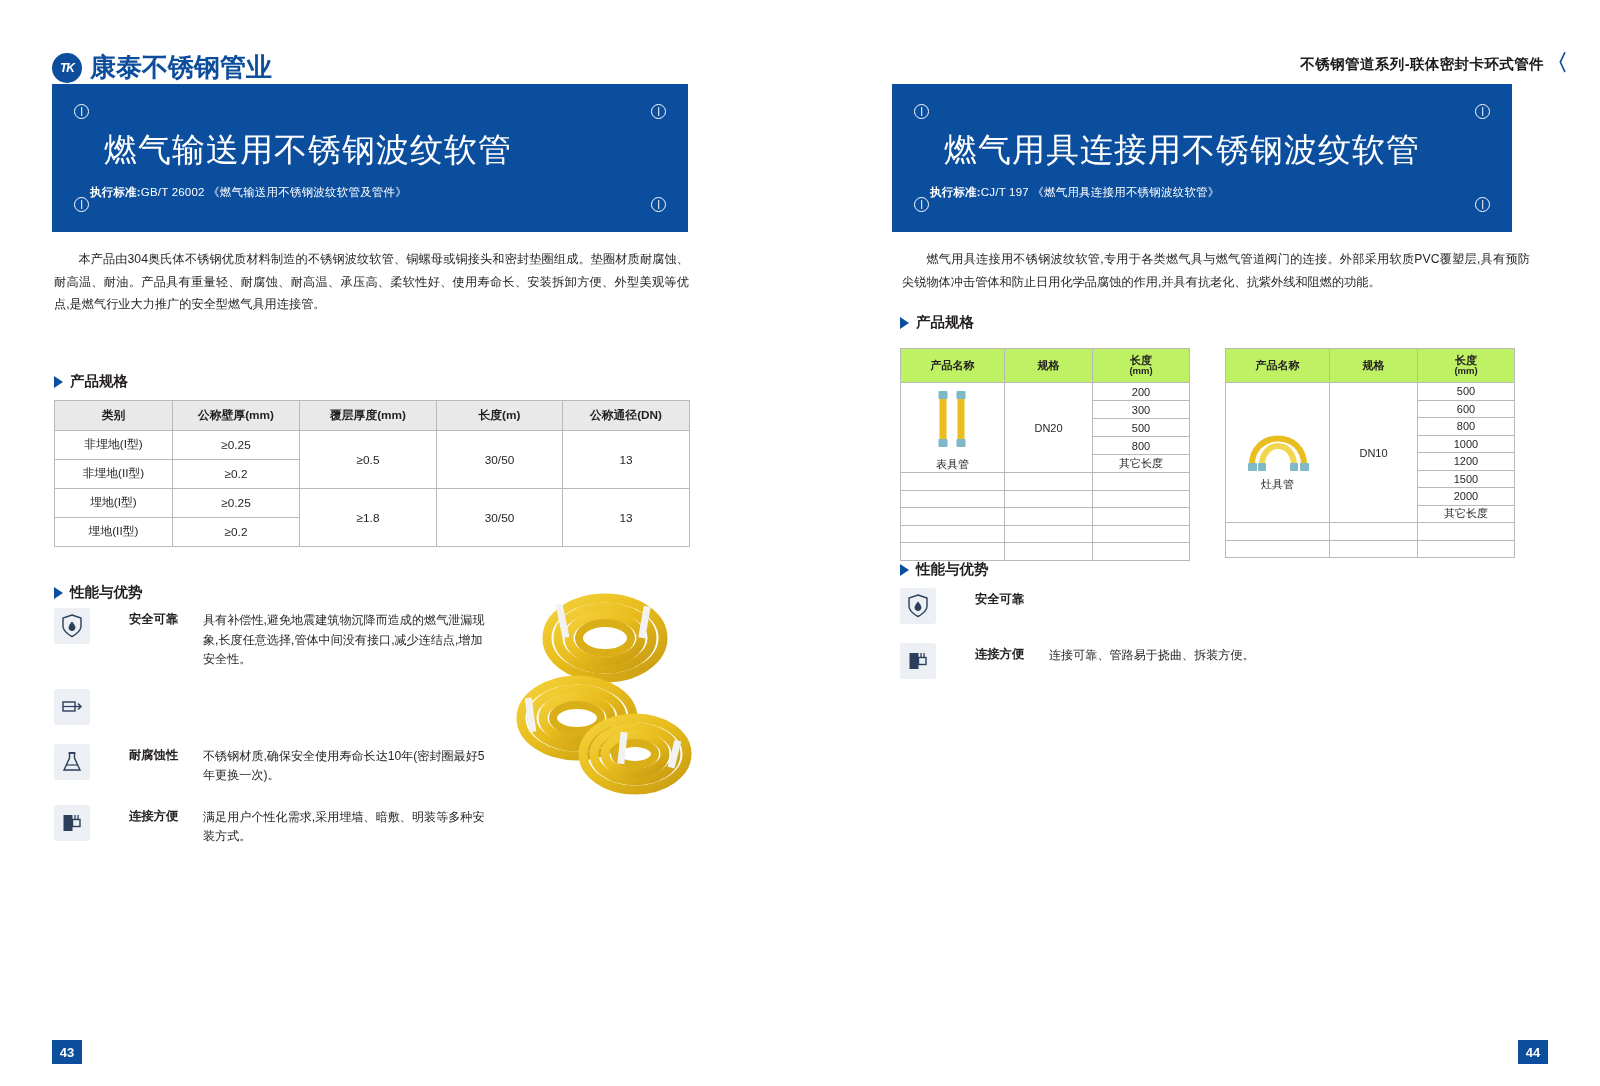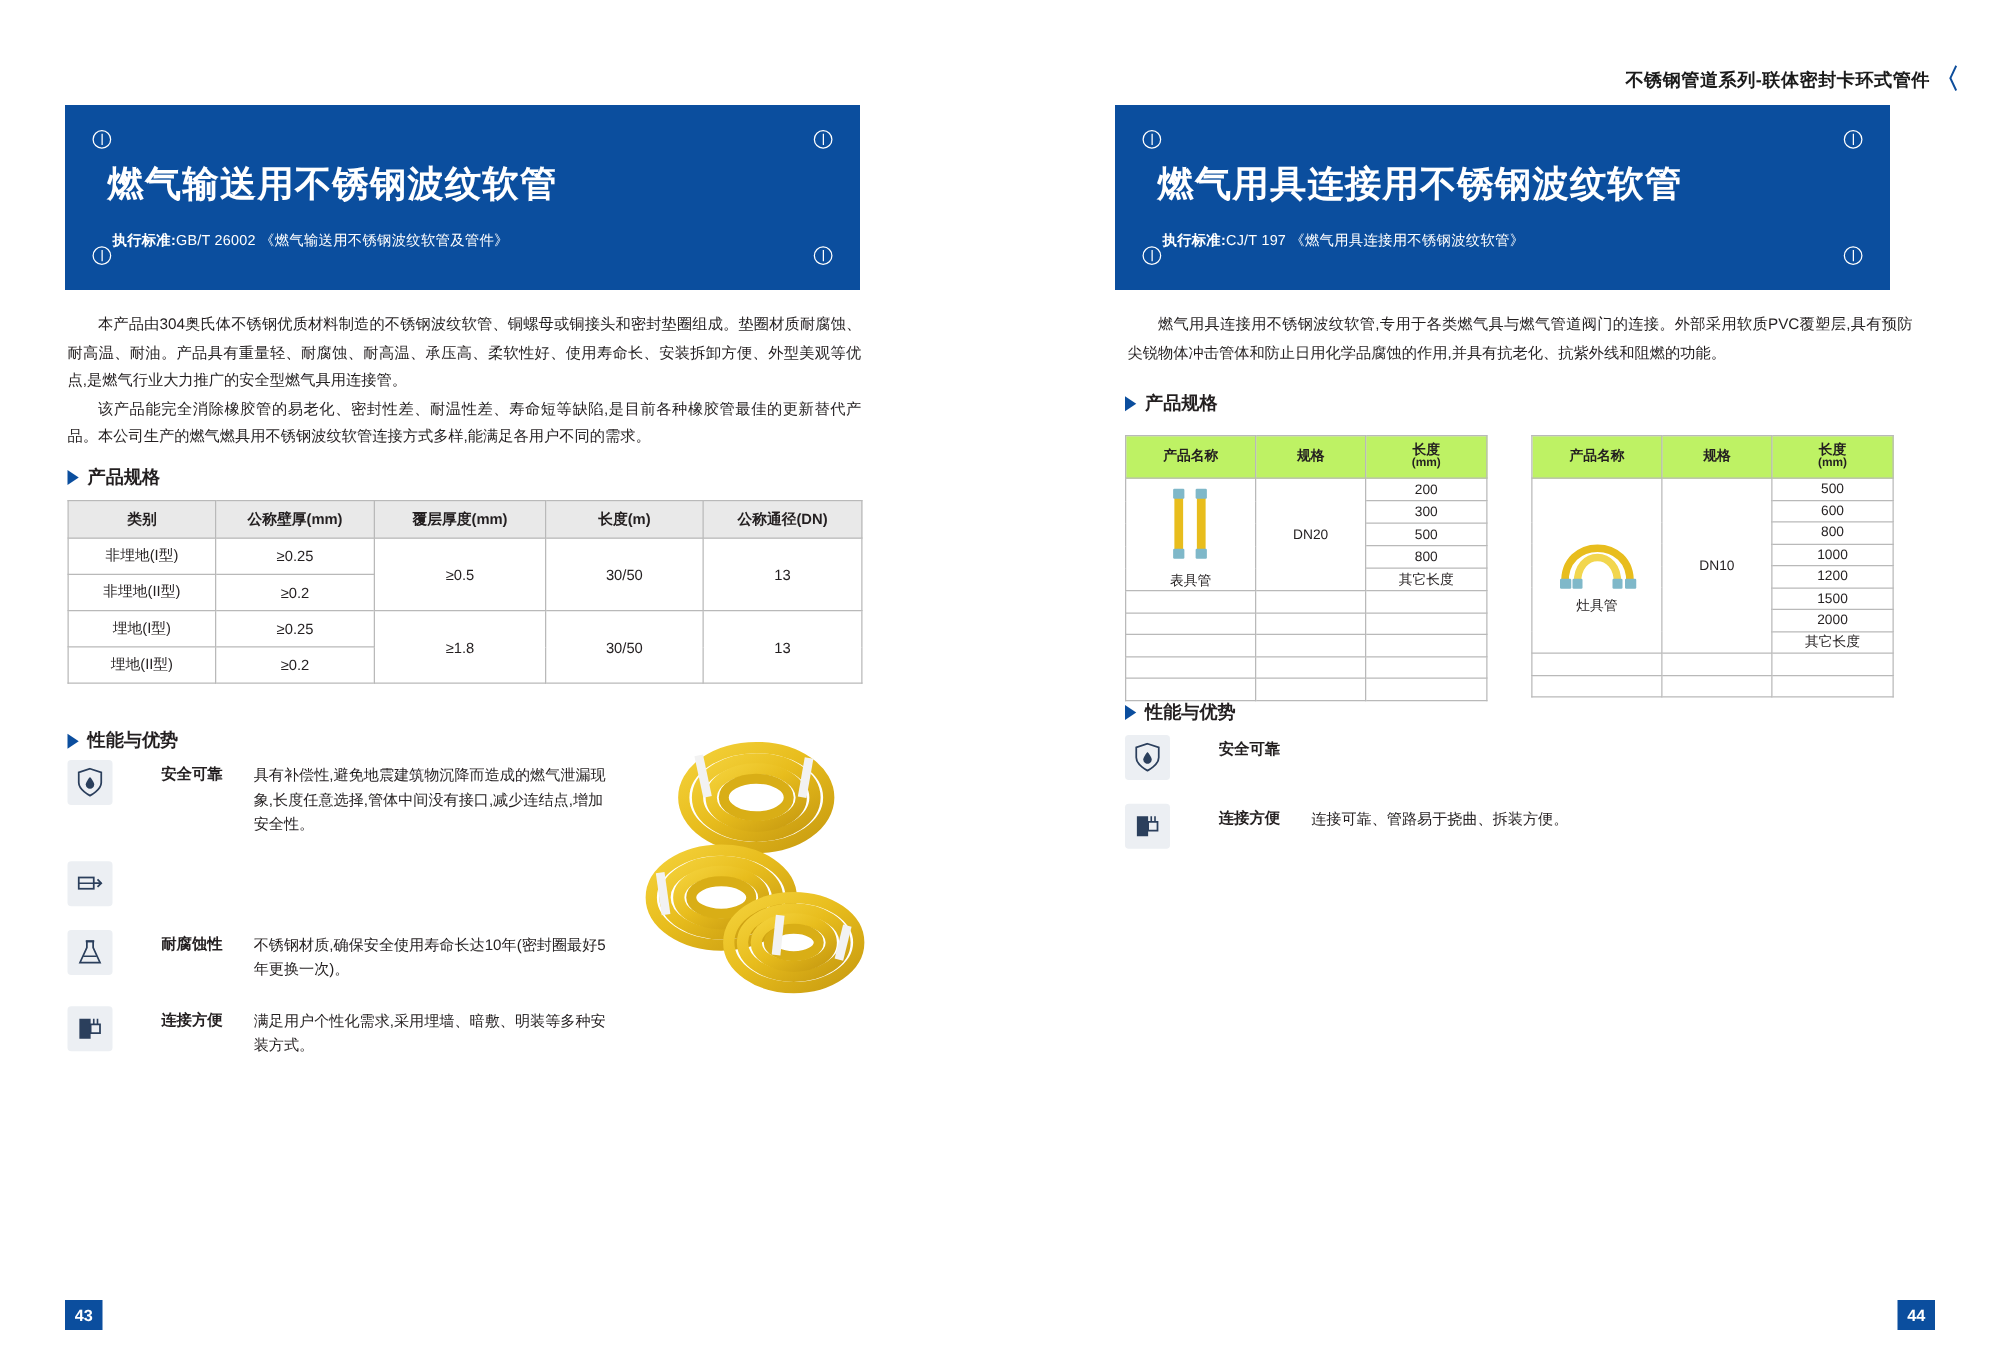--- a/index.html
+++ b/index.html
@@ -47,22 +47,22 @@
   
   .banner {
     position: absolute;
     background: #0b4e9e;
     color: #fff;
   }
   .banner-l { left: 52px; top: 84px; width: 636px; height: 148px; }
   .banner-r { left: 92px; top: 84px; width: 620px; height: 148px; }
   .banner h1 {
     margin: 0;
-    position: absolute; left: 34px; top: 44px;
-    font-size: 29px; font-weight: bold; letter-spacing: 1px;
+    position: absolute; left: 52px; top: 44px;
+    font-size: 33px; font-weight: normal; letter-spacing: 1px;
   }
   .banner .std {
     position: absolute; left: 38px; bottom: 32px;
     font-size: 11.5px; letter-spacing: 0.2px;
   }
   .banner .std b { font-weight: bold; }
   .bolt {
     position: absolute; width: 15px; height: 15px; border-radius: 50%;
     background: #0b4e9e; border: 1.6px solid #ffffff;
   }
@@ -183,35 +183,38 @@
   
   .pic-cell { height: 96px; font-family: Liberation Serif, serif; }
 </style>
 </head>
 <body>
 
 <div class="spread">
 
   <div class="page page-left">
 
+    <div class="logo">
+      <div class="logo-mark">TK</div>
+      <div class="logo-text">康泰不锈钢管业</div>
+    </div>
 
     <div class="banner banner-l">
       <span class="bolt tl"></span>
       <span class="bolt tr"></span>
       <span class="bolt bl"></span>
       <span class="bolt br"></span>
       <h1>燃气输送用不锈钢波纹软管</h1>
       <div class="std">
         <b>执行标准:</b><span>GB/T 26002 《燃气输送用不锈钢波纹软管及管件》</span>
       </div>
     </div>
 
     <div class="intro intro-l">
       <p>本产品由304奥氏体不锈钢优质材料制造的不锈钢波纹软管、铜螺母或铜接头和密封垫圈组成。垫圈材质耐腐蚀、耐高温、耐油。产品具有重量轻、耐腐蚀、耐高温、承压高、柔软性好、使用寿命长、安装拆卸方便、外型美观等优点,是燃气行业大力推广的安全型燃气具用连接管。</p>
-      <p>该产品能完全消除橡胶管的易老化、密封性差、耐温性差、寿命短等缺陷,是目前各种橡胶管最佳的更新替代产品。本公司生产的燃气燃具用不锈钢波纹软管连接方式多样,能满足各用户不同的需求。</p>
     </div>
 
     <div class="sec-head" style="left:54px; top:372px;">
       <span class="tri"></span>
       <span>产品规格</span>
     </div>
 
     <table class="spec-table" style="left:54px; top:400px;">
       <thead>
         <tr>

